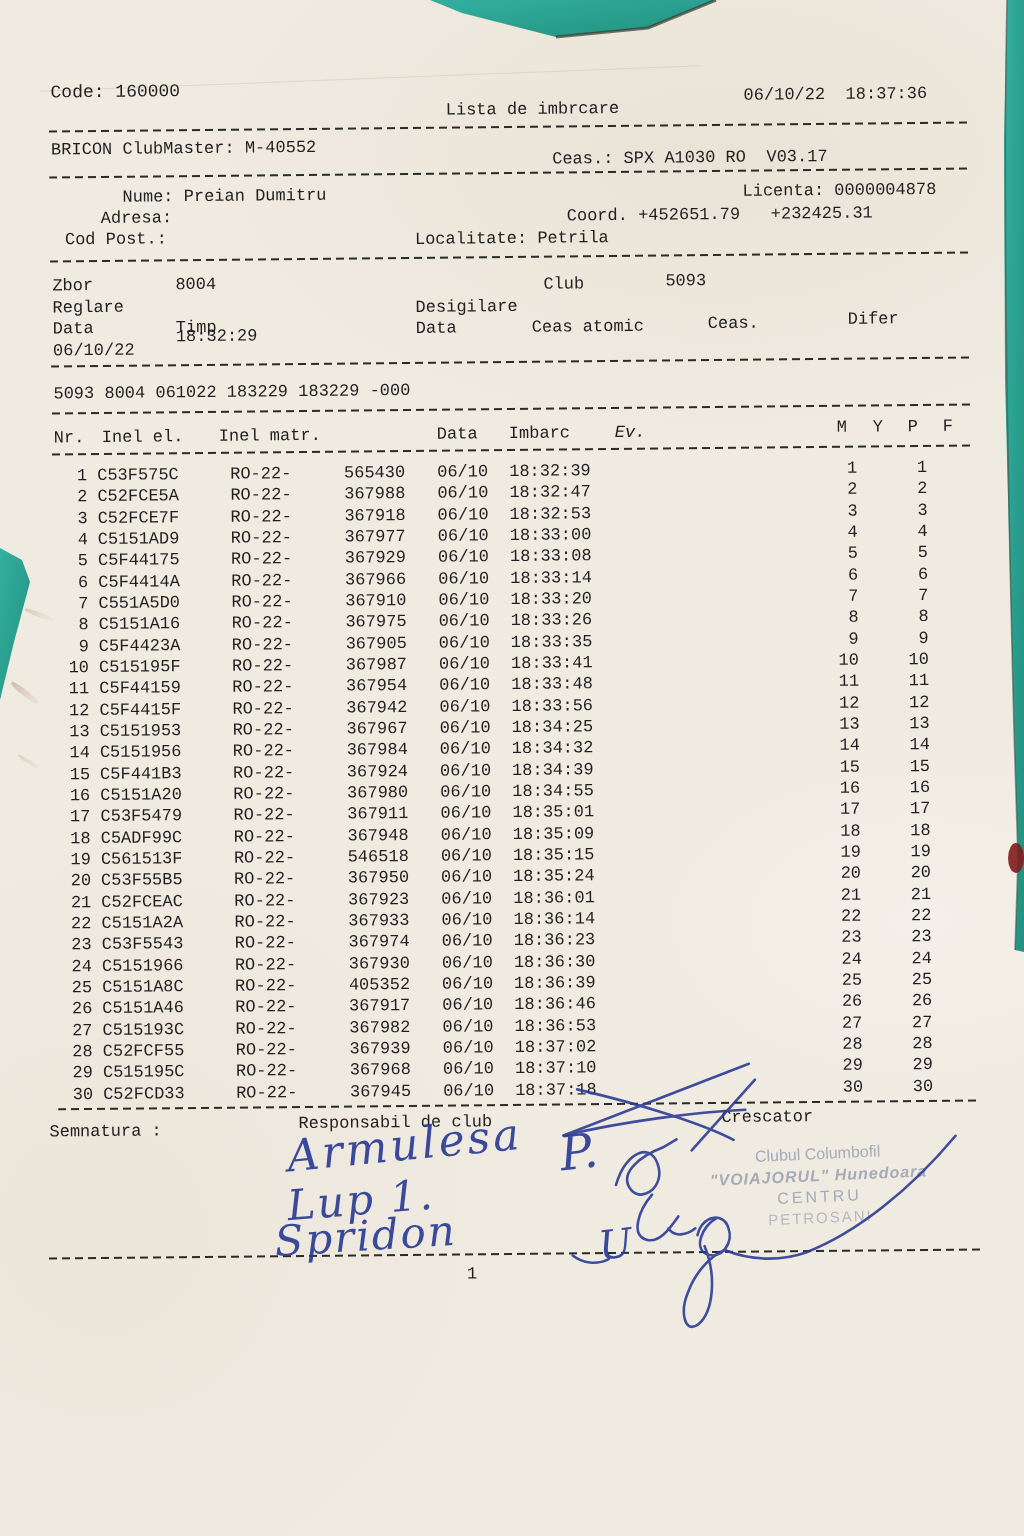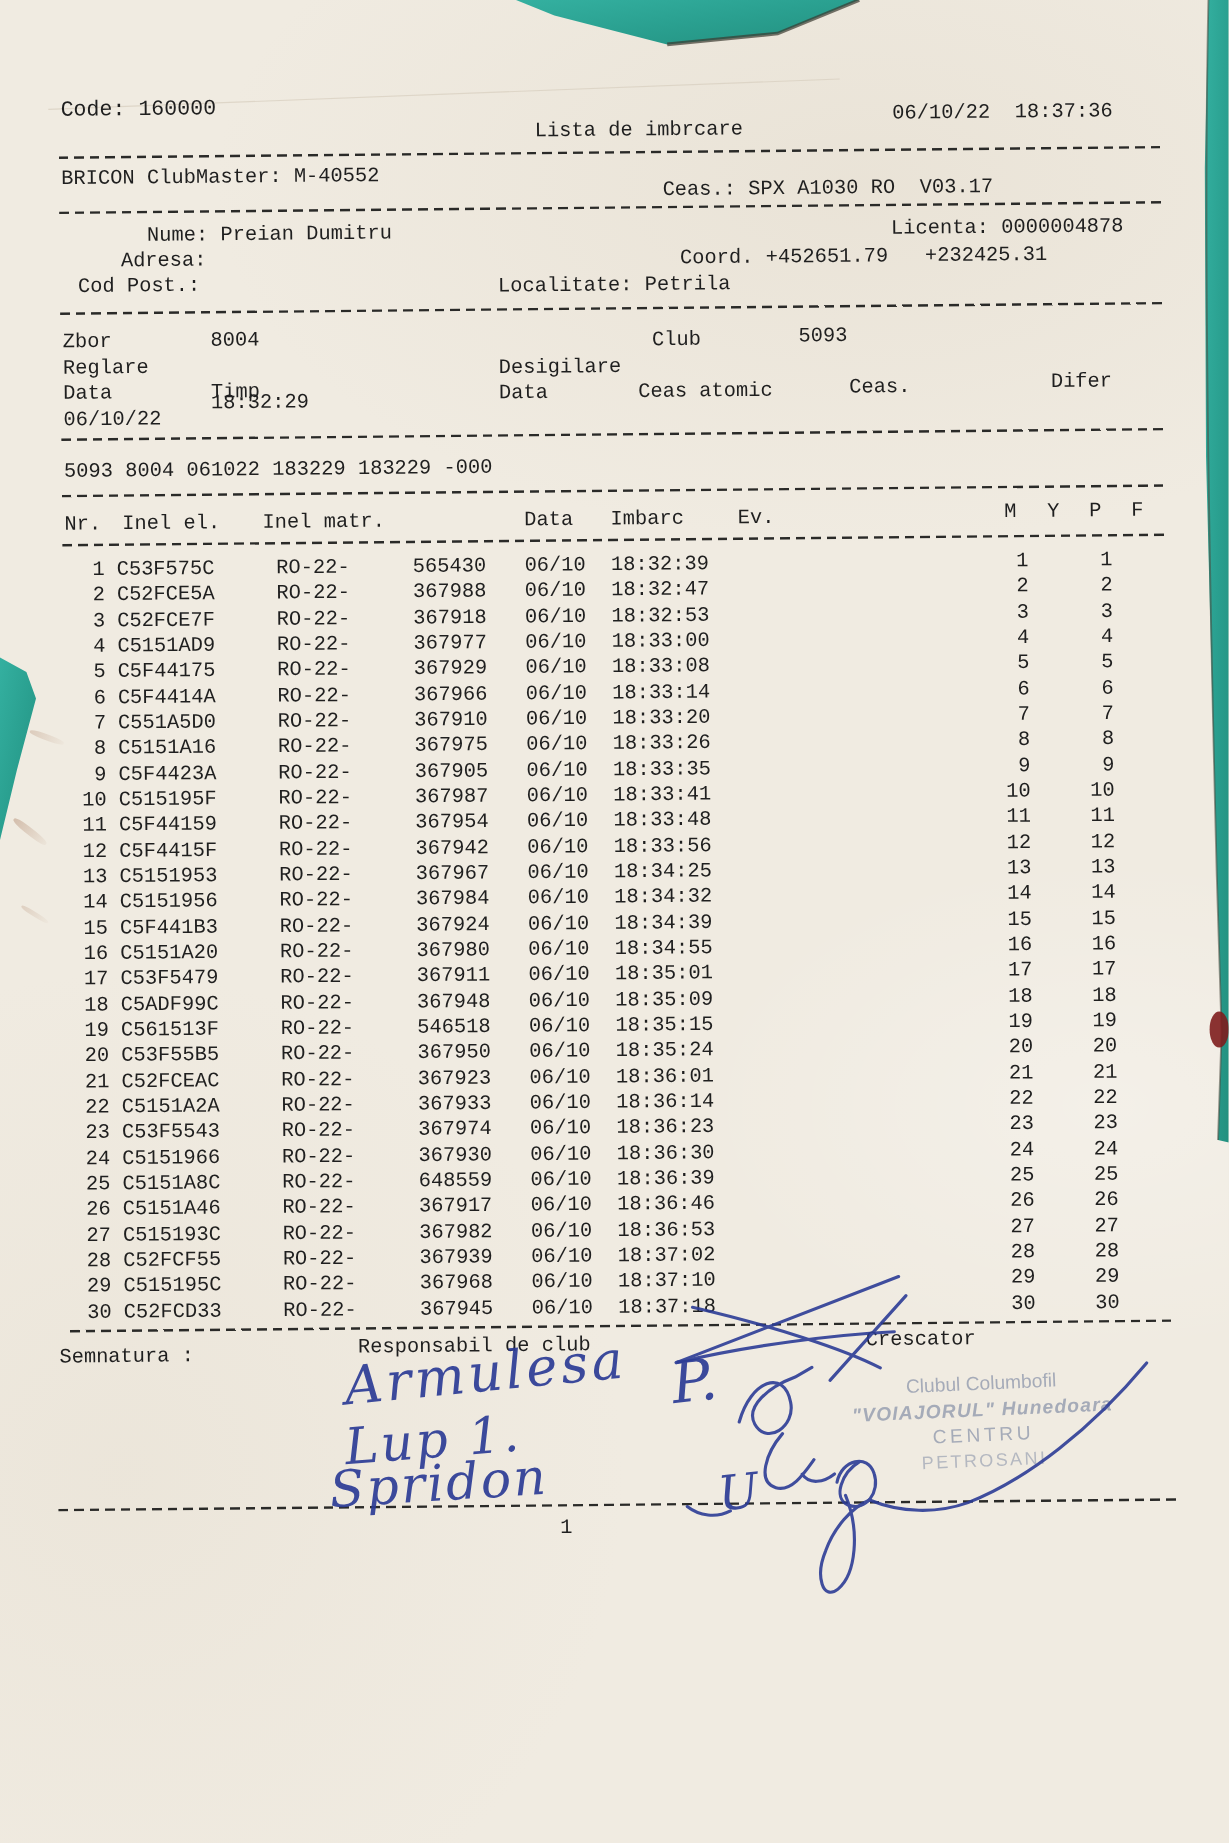--- a/index.html
+++ b/index.html
@@ -119,34 +119,34 @@
   <div class="t" style="left:180px;top:272px;">8004</div>
   <div class="t" style="left:548px;top:275px;">Club</div>
   <div class="t" style="left:670px;top:273px;">5093</div>
   <div class="t" style="left:57px;top:294px;">Reglare</div>
   <div class="t" style="left:420px;top:297px;">Desigilare</div>
   <div class="t" style="left:57px;top:315px;">Data</div>
   <div class="t" style="left:180px;top:315px;">Timp</div>
   <div class="t" style="left:420px;top:318px;">Data</div>
   <div class="t" style="left:536px;top:318px;">Ceas atomic</div>
   <div class="t" style="left:712px;top:316px;">Ceas.</div>
-  <div class="t" style="left:880px;top:313px;">Difer</div>
+  <div class="t" style="left:852px;top:313px;">Difer</div>
   <div class="t" style="left:57px;top:337px;">06/10/22</div>
   <div class="t" style="left:180px;top:324px;">18:32:29</div>
   <div class="dash" style="left:55px;top:361px;width:920px;"></div>
 
   <div class="t" style="left:57px;top:380px;">5093 8004 061022 183229 183229 -000</div>
   <div class="dash" style="left:55px;top:408px;width:920px;"></div>
 
   <div class="t" style="left:57px;top:424px;">Nr.</div>
   <div class="t" style="left:105px;top:424px;">Inel el.</div>
   <div class="t" style="left:222px;top:424px;text-align:right;">Inel matr.</div>
   <div class="t" style="left:440px;top:424px;">Data</div>
   <div class="t" style="left:512px;top:424px;">Imbarc</div>
-  <div class="t" style="left:618px;top:424px;">Ev.</div>
+  <div class="t" style="left:618px;top:424px;font-style:italic;">Ev.</div>
   <div class="t" style="left:840px;top:421px;">M</div>
   <div class="t" style="left:876px;top:421px;">Y</div>
   <div class="t" style="left:911px;top:421px;">P</div>
   <div class="t" style="left:946px;top:421px;">F</div>
   <div class="dash" style="left:55px;top:449px;width:920px;"></div>
 
   <div>
       <div class="trow" style="top: 462px;">
         <span class="cell c-nr">1</span>
         <span class="cell c-el">C53F575C</span>
@@ -384,21 +384,21 @@
         <span class="cell c-matr">367930</span>
         <span class="cell c-data">06/10</span>
         <span class="cell c-time">18:36:30</span>
         <span class="cell c-m">24</span>
         <span class="cell c-p">24</span>
       </div>
       <div class="trow" style="top: 973.92px;">
         <span class="cell c-nr">25</span>
         <span class="cell c-el">C5151A8C</span>
         <span class="cell c-ser">RO-22-</span>
-        <span class="cell c-matr">648559</span>
+        <span class="cell c-matr">405352</span>
         <span class="cell c-data">06/10</span>
         <span class="cell c-time">18:36:39</span>
         <span class="cell c-m">25</span>
         <span class="cell c-p">25</span>
       </div>
       <div class="trow" style="top: 995.25px;">
         <span class="cell c-nr">26</span>
         <span class="cell c-el">C5151A46</span>
         <span class="cell c-ser">RO-22-</span>
         <span class="cell c-matr">367917</span>

